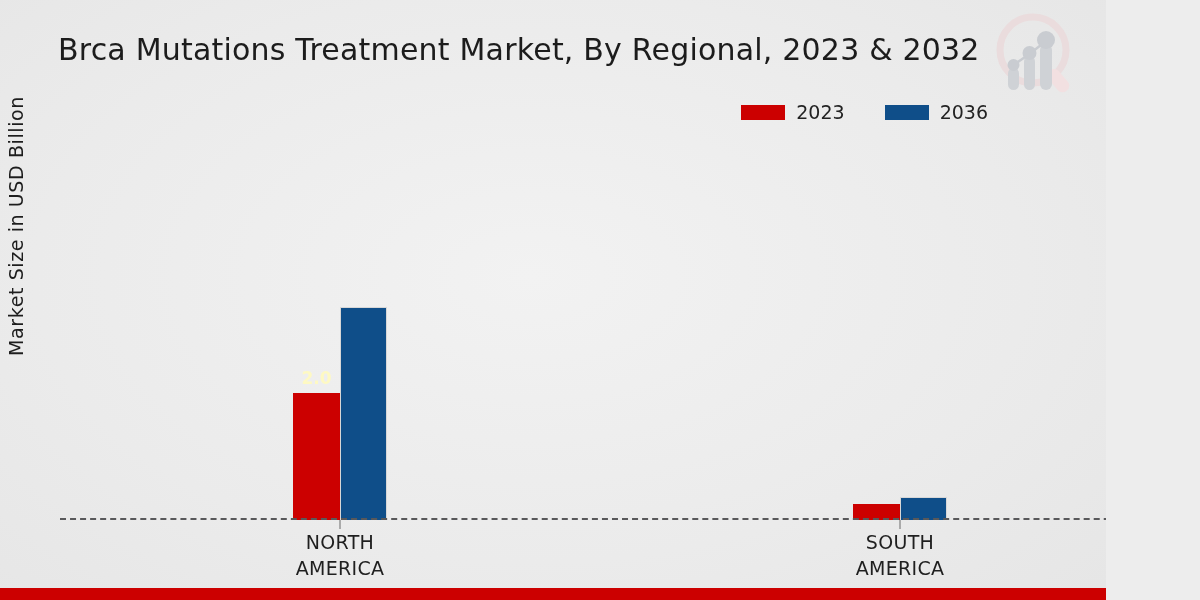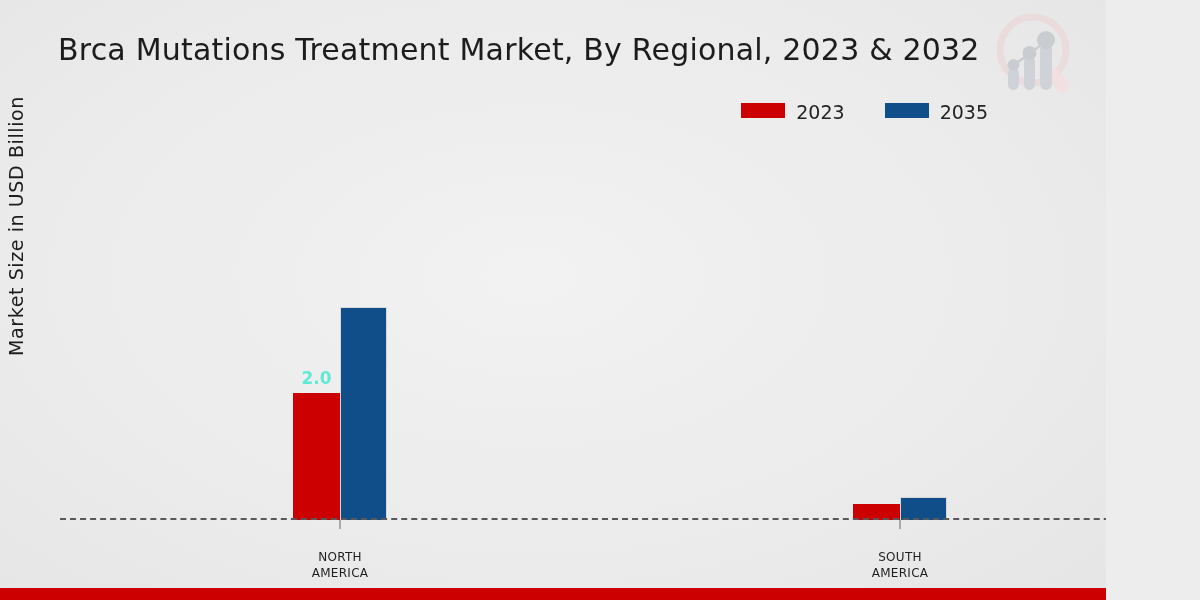--- a/index.html
+++ b/index.html
@@ -38,21 +38,21 @@
   }
 
   
   .legend{
     position:absolute;
     right:118px; top:103px;
     display:flex;
     align-items:center;
     gap:40px;
   }
-  .legend-item{display:flex;gap:11px;}
+  .legend-item{display:flex;align-items:center;gap:11px;}
   .legend-swatch{width:44px;height:15px;display:block;}
   .legend-label{font-size:19px;color:#232323;line-height:1;}
 
   
   .ylabel{
     position:absolute;
     left:-154px; top:215px;
     width:340px;
     transform:rotate(-90deg);
     transform-origin:center center;
@@ -101,37 +101,37 @@
   .bar.red{background:#cc0000;}
   .bar.blue{background:#0f4e89;border:1px solid #d7d7d7;border-bottom:none;}
   .bar-value{
     position:absolute;
     left:50%;
     bottom:100%;
     transform:translateX(-50%);
     margin-bottom:5px;
     font-size:17px;
     font-weight:bold;
-    color:#5eead4;
+    color:#fef9c3;
     white-space:nowrap;
   }
   .tick{
     position:absolute;
     left:50%; bottom:-9px;
     width:1px;height:9px;
     background:#6a6a6a;
     transform:translateX(-50%);
   }
   .cat-label{
     position:absolute;
     left:50%; top:100%;
     transform:translateX(-50%);
-    margin-top:29px;
+    margin-top:10px;
     text-align:center;
-    font-size:12px;
+    font-size:19px;
     color:#1f1f1f;
     line-height:1.35;
     letter-spacing:0.3px;
     white-space:nowrap;
   }
 
   
   .footer-bar{
     position:absolute;
     left:0;right:0;bottom:0;
@@ -160,21 +160,21 @@
 
   <div class="title">Brca Mutations Treatment Market, By Regional, 2023 &amp; 2032</div>
 
   <div class="legend">
     <div class="legend-item">
       <span class="legend-swatch" style="background:#cc0000"></span>
       <span class="legend-label">2023</span>
     </div>
     <div class="legend-item">
       <span class="legend-swatch" style="background:#0f4e89"></span>
-      <span class="legend-label">2035</span>
+      <span class="legend-label">2036</span>
     </div>
   </div>
 
   <div class="ylabel">Market Size in USD Billion</div>
 
   <div class="plot">
     <div class="groups" id="groups">
         <div class="group">
           <div class="bars">
             <div class="bar red" title="2023: 2" style="height: 126.667px;">

